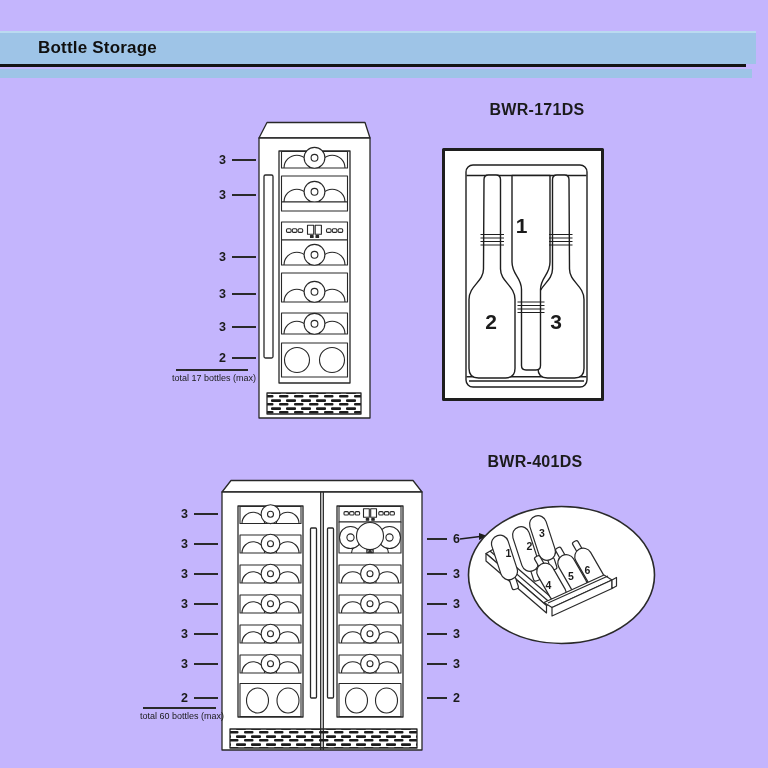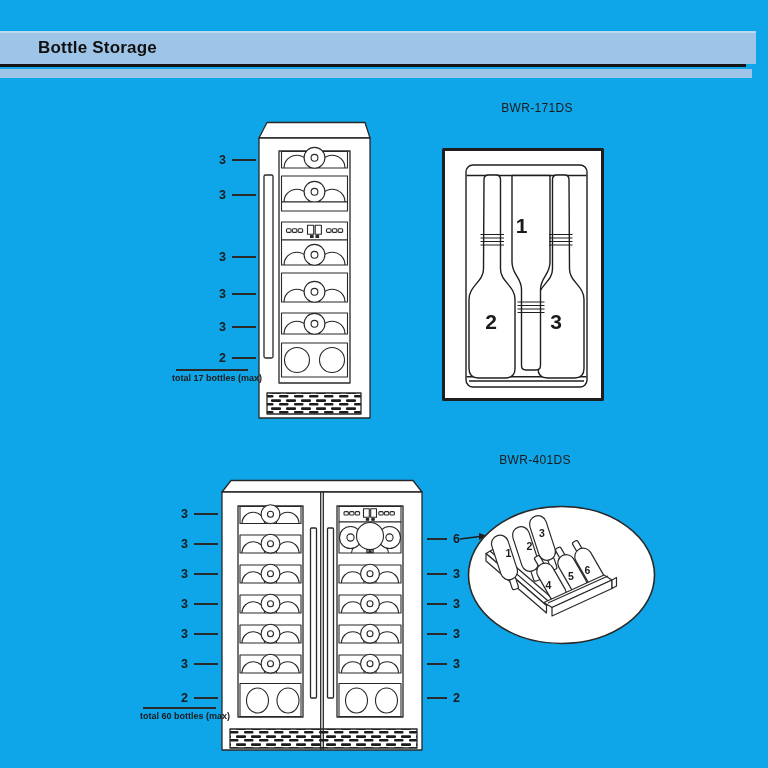--- a/index.html
+++ b/index.html
@@ -1,33 +1,33 @@
 <!DOCTYPE html>
 <html><head>
 <meta charset="utf-8">
 <style>
   html,body{margin:0;padding:0;background:#fff;}
-  #page{position:relative;width:768px;height:768px;background:#0ea5e9;overflow:hidden;
+  #page{position:relative;width:768px;height:768px;background:#c4b5fd;overflow:hidden;
         font-family:"Liberation Sans","DejaVu Sans",sans-serif;color:#1d1d1d;}
   
   .hdr-bar{position:absolute;left:0;top:31px;width:756px;height:31px;background:#9ec4e7;border-top:2px solid #badaf0;}
   .page-title{position:absolute;left:38px;top:0;line-height:30px;font-size:17px;font-weight:bold;color:#101010;letter-spacing:.2px;}
   .hdr-rule{position:absolute;left:0;top:64px;width:746px;height:3px;background:#141414;}
   .hdr-strip{position:absolute;left:0;top:69px;width:752px;height:9px;background:#9ec4e7;}
   
-  .model-label{position:absolute;width:134px;text-align:center;font-size:12px;font-weight:normal;color:#1b1b1b;letter-spacing:.3px;}
+  .model-label{position:absolute;width:134px;text-align:center;font-size:16px;font-weight:bold;color:#1b1b1b;letter-spacing:.3px;}
   
   .count-row{position:absolute;display:flex;align-items:center;height:18px;}
   .count-row .num{font-size:12.5px;font-weight:bold;color:#1b1b1b;}
   .count-row .dash{height:2px;background:#2a2a2a;}
   .row-l{justify-content:flex-end;}
   .row-l .dash{width:24px;margin-left:6px;}
   .row-r .dash{width:20px;margin-right:6px;}
   .total-line{position:absolute;height:2px;background:#2a2a2a;}
-  .total-caption{position:absolute;font-size:9px;font-weight:bold;color:#1b1b1b;white-space:nowrap;}
+  .total-caption{position:absolute;font-size:9px;font-weight:normal;color:#1b1b1b;white-space:nowrap;}
   svg{position:absolute;overflow:visible;}
   svg text{font-family:"Liberation Sans","DejaVu Sans",sans-serif;font-weight:bold;fill:#1b1b1b;}
 </style>
 </head>
 <body>
 
 <div id="page">
 
   <div class="hdr-bar">
     <div class="page-title">Bottle Storage</div>

